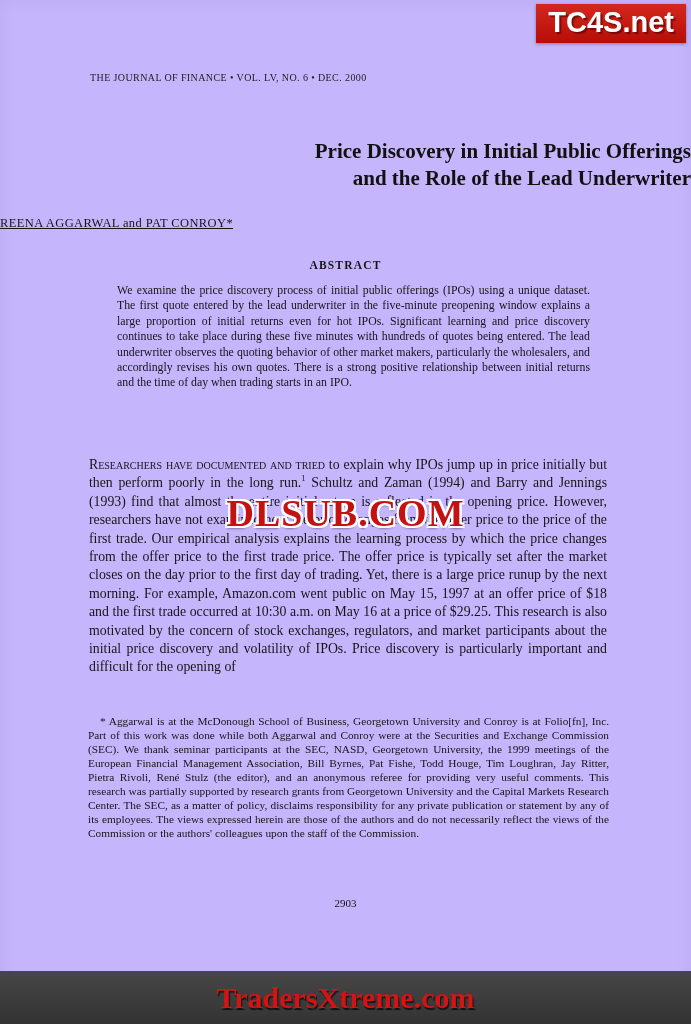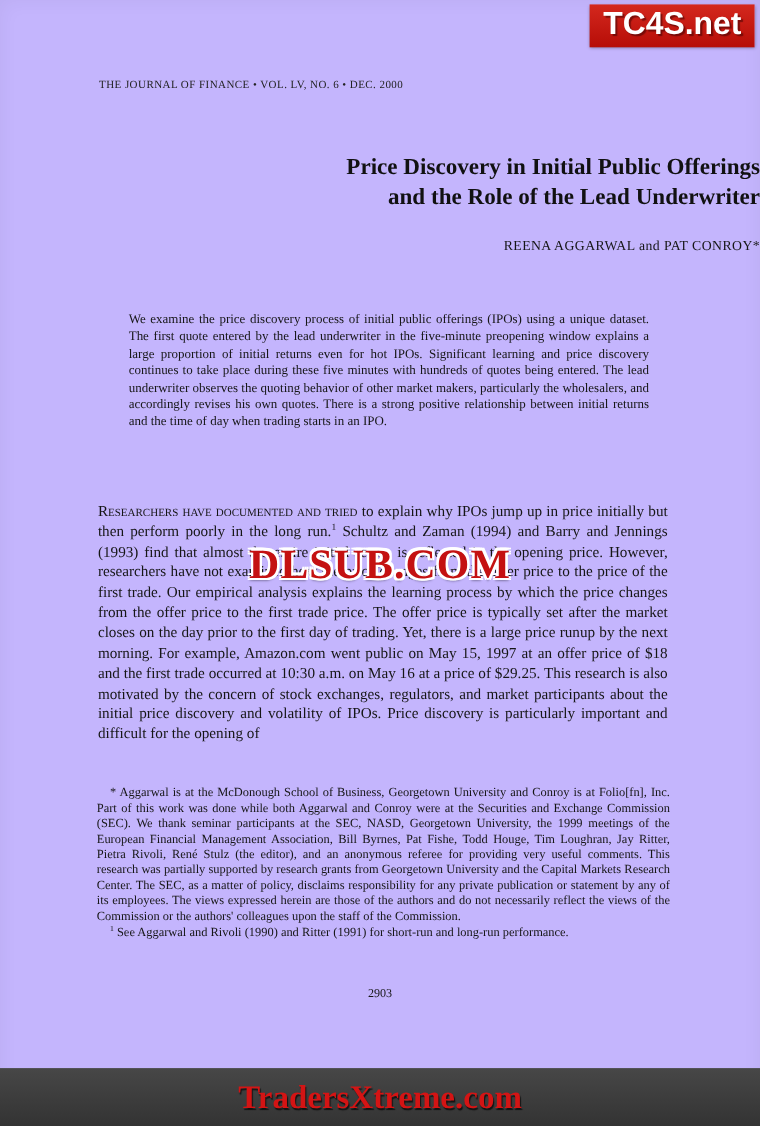--- a/index.html
+++ b/index.html
@@ -18,21 +18,21 @@
     position:absolute;top:72px;left:90px;
     font-size:10px;letter-spacing:0.4px;color:#222;
   }
   
   .title{
     position:absolute;top:138px;left:0;width:100%;
     text-align:right;font-weight:bold;font-size:21px;line-height:27px;color:#111;
   }
   .authors{
     position:absolute;top:216px;left:0;width:100%;
-    text-align:right;font-size:12.5px;letter-spacing:0.4px;
+    text-align:left;font-size:12.5px;letter-spacing:0.4px;text-decoration:underline;
   }
   .abstract-heading{
     position:absolute;top:259px;left:0;width:100%;
     text-align:center;font-size:11.5px;letter-spacing:1.2px;font-weight:bold;
   }
   .abstract-text{
     position:absolute;top:283px;left:117px;width:473px;
     font-size:11.8px;line-height:15.4px;text-align:justify;
   }
   
@@ -99,31 +99,31 @@
 
   <div class="journal-line">THE JOURNAL OF FINANCE • VOL. LV, NO. 6 • DEC. 2000</div>
 
   <div class="title">
     <div>Price Discovery in Initial Public Offerings</div>
     <div>and the Role of the Lead Underwriter</div>
   </div>
 
   <div class="authors">REENA AGGARWAL and PAT CONROY*</div>
 
+  <div class="abstract-heading">ABSTRACT</div>
   <div class="abstract-text">We examine the price discovery process of initial public offerings (IPOs) using a unique dataset. The first quote entered by the lead underwriter in the five-minute preopening window explains a large proportion of initial returns even for hot IPOs. Significant learning and price discovery continues to take place during these five minutes with hundreds of quotes being entered. The lead underwriter observes the quoting behavior of other market makers, particularly the wholesalers, and accordingly revises his own quotes. There is a strong positive relationship between initial returns and the time of day when trading starts in an IPO.</div>
 
   <div class="body-text">
     <span class="smallcaps">Researchers have documented and tried</span><span> to explain why IPOs jump up in price initially but then perform poorly in the long run.</span><sup>1</sup><span> Schultz and Zaman (1994) and Barry and Jennings (1993) find that almost the entire initial return is reflected in the opening price. However, researchers have not examined how the price changes from the offer price to the price of the first trade. Our empirical analysis explains the learning process by which the price changes from the offer price to the first trade price. The offer price is typically set after the market closes on the day prior to the first day of trading. Yet, there is a large price runup by the next morning. For example, Amazon.com went public on May 15, 1997 at an offer price of $18 and the first trade occurred at 10:30 a.m. on May 16 at a price of $29.25. This research is also motivated by the concern of stock exchanges, regulators, and market participants about the initial price discovery and volatility of IPOs. Price discovery is particularly important and difficult for the opening of</span>
   </div>
 
   <div class="wm-mid">DLSUB.COM</div>
 
   <div class="footnotes">
     <p class="footnote"><span>*</span><span> Aggarwal is at the McDonough School of Business, Georgetown University and Conroy is at Folio[fn], Inc. Part of this work was done while both Aggarwal and Conroy were at the Securities and Exchange Commission (SEC). We thank seminar participants at the SEC, NASD, Georgetown University, the 1999 meetings of the European Financial Management Association, Bill Byrnes, Pat Fishe, Todd Houge, Tim Loughran, Jay Ritter, Pietra Rivoli, René Stulz (the editor), and an anonymous referee for providing very useful comments. This research was partially supported by research grants from Georgetown University and the Capital Markets Research Center. The SEC, as a matter of policy, disclaims responsibility for any private publication or statement by any of its employees. The views expressed herein are those of the authors and do not necessarily reflect the views of the Commission or the authors' colleagues upon the staff of the Commission.</span></p>
-    <p class="footnote"><sup>1</sup><span> See Aggarwal and Rivoli (1990) and Ritter (1991) for short-run and long-run performance.</span></p>
   </div>
 
   <div class="page-number">2903</div>
 
   <div class="wm-bottom">
     <span class="wm-bottom-text">TradersXtreme.com</span>
   </div>
 
 </div>
 

